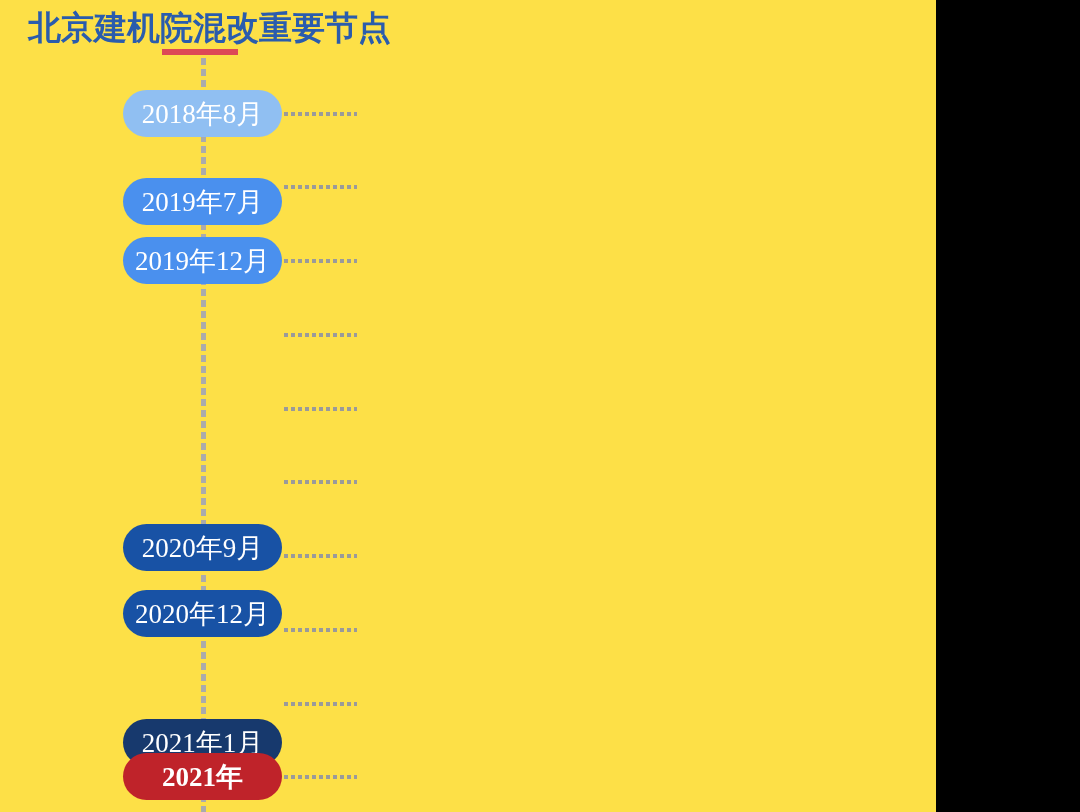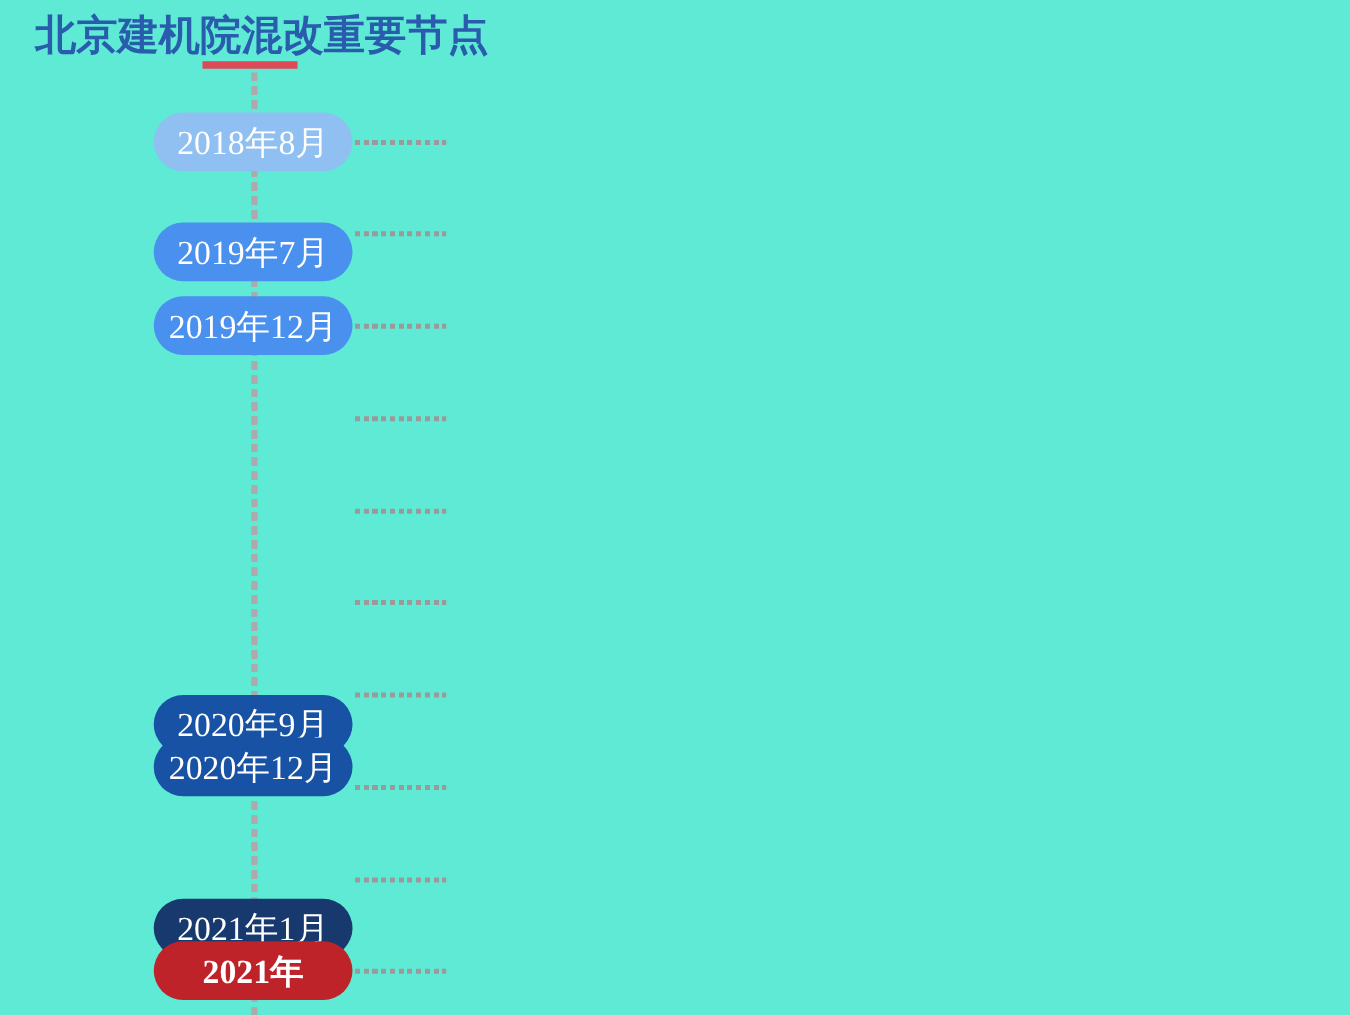--- a/index.html
+++ b/index.html
@@ -2,23 +2,23 @@
 <html><head>
 <meta charset="utf-8">
 <style>
   html, body {
     margin: 0;
     padding: 0;
     background: #000000;
   }
   .stage {
     position: relative;
-    width: 1080px;
+    width: 936px;
     height: 812px;
-    background: #5eead4;
+    background: #fde047;
     overflow: hidden;
   }
   .title {
     position: absolute;
     left: 28px;
     top: 6px;
     font-family: "Liberation Sans", sans-serif;
     font-weight: bold;
     font-size: 33px;
     letter-spacing: 0px;
@@ -78,21 +78,21 @@
 <div class="stage">
 
   <div class="title" style="color: rgb(42, 92, 173);">北京建机院混改重要节点</div>
   <div class="title-underline" style="background: rgb(221, 73, 86);"></div>
 
   <div class="spine"></div>
 
   <div class="pill" style="top: 90px; background: rgb(144, 191, 242);">2018年8月</div>
   <div class="pill" style="top: 178px; background: rgb(74, 144, 238);">2019年7月</div>
   <div class="pill" style="top: 237px; background: rgb(74, 144, 238); text-align: center;">2019年12月</div>
-  <div class="pill" style="top: 556px; background: rgb(24, 82, 165);">2020年9月</div>
+  <div class="pill" style="top: 524px; background: rgb(24, 82, 165);">2020年9月</div>
   <div class="pill" style="top: 590px; background: rgb(24, 82, 165);">2020年12月</div>
   <div class="pill" style="top: 719px; background: rgb(23, 57, 109);">2021年1月</div>
   <div class="pill" style="top: 753px; background: rgb(191, 35, 42); font-weight: bold;">2021年</div>
 
   <div class="connector" style="top:112px"></div>
   <div class="connector" style="top:185px"></div>
   <div class="connector" style="top:259px"></div>
   <div class="connector" style="top:333px"></div>
   <div class="connector" style="top:407px"></div>
   <div class="connector" style="top:480px"></div>

